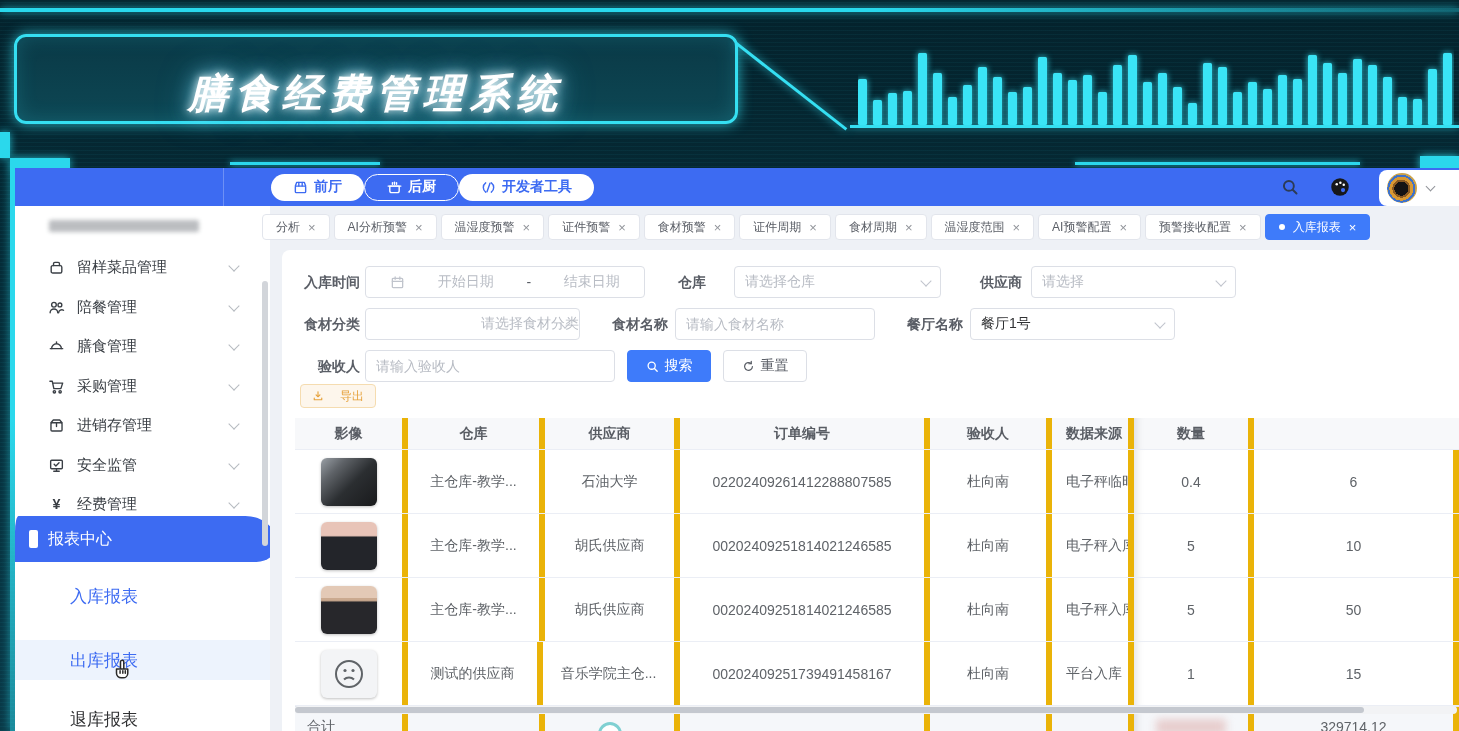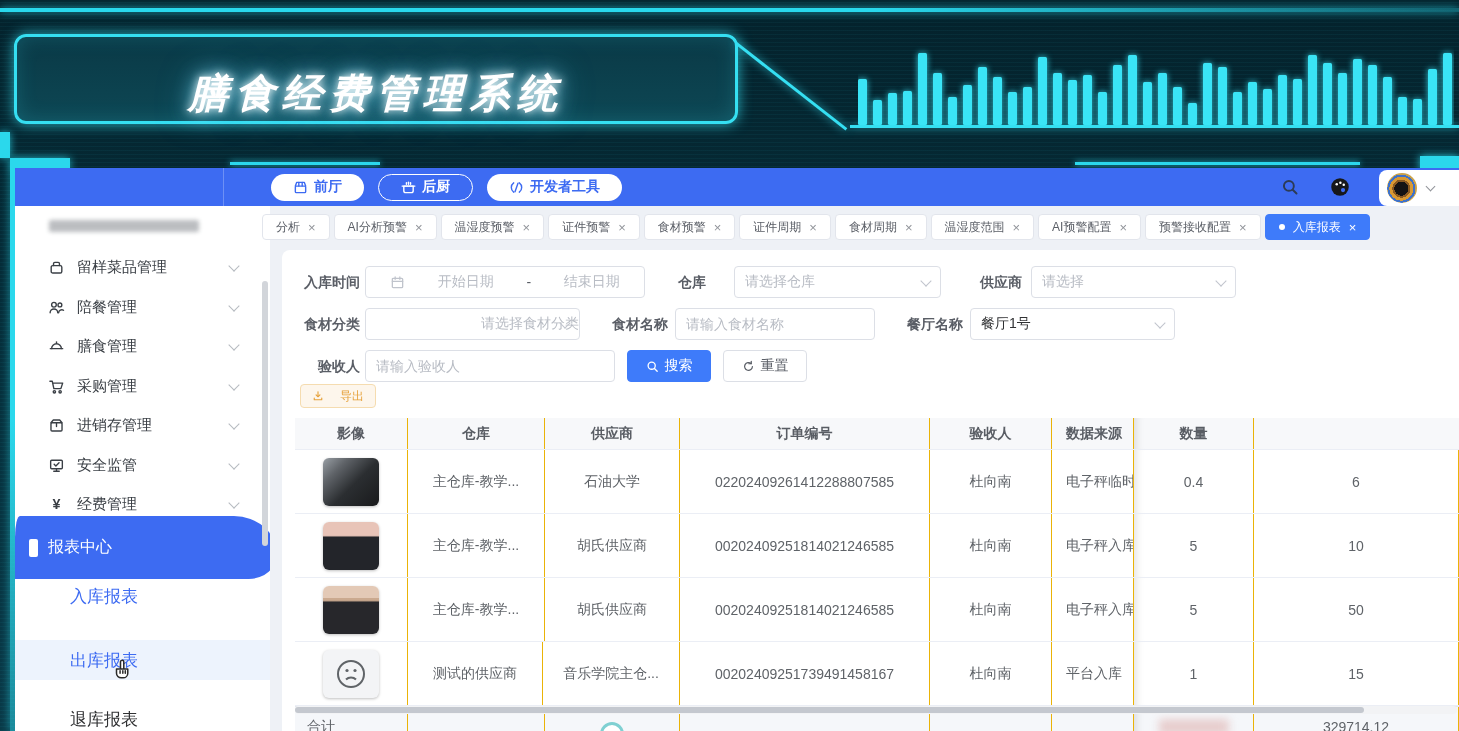--- a/index.html
+++ b/index.html
@@ -28,38 +28,38 @@
   .corner-block-right { position:absolute; left:1420px; top:156px; width:39px; height:14px; background:#2bd8ec; box-shadow:0 0 8px rgba(43,216,236,.9); }
   .left-neon-rail { position:absolute; left:10px; top:168px; width:5px; height:563px; background:linear-gradient(180deg,#2bd8ec 0%,#2bd8ec 45%,rgba(43,216,236,.5) 100%); box-shadow:0 0 8px rgba(43,216,236,.7); }
   .corner-bit-app { position:absolute; left:10px; top:158px; width:60px; height:12px; background:#2bd8ec; box-shadow:0 0 8px rgba(43,216,236,.8); }
 
   
   .app { position:absolute; left:15px; top:168px; width:1444px; height:563px; background:#eef1f6; }
 
   
   .toolbar { position:absolute; left:0; top:0; width:100%; height:38px; background:#3d6bf2; display:flex; align-items:center; }
   .tb-divider { position:absolute; left:208px; top:0; width:1px; height:38px; background:rgba(255,255,255,.25); }
-  .pills { display:flex; gap:14px; margin-left:256px; align-items:center; }
+  .pills { display:flex; margin-left:256px; align-items:center; }
   .pill { height:27px; border-radius:14px; display:flex; align-items:center; gap:6px; padding:0 22px; font-size:14px; font-weight:bold; cursor:pointer; }
   .pill.solid { background:#fff; color:#3d6bf2; }
   .pill.outline { background:transparent; border:1.5px solid #fff; color:#fff; }
   .tb-right { position:absolute; right:0; top:0; height:38px; display:flex; align-items:center; }
   .tb-icon { width:22px; height:22px; display:flex; align-items:center; justify-content:center; margin-right:28px; cursor:pointer; }
   .avatar-pill { width:80px; height:36px; background:#fff; border-radius:8px 0 0 8px; display:flex; align-items:center; padding-left:8px; gap:10px; cursor:pointer; margin-top:2px; }
   .avatar { width:30px; height:30px; border-radius:50%;
     background:radial-gradient(circle at 48% 52%, #141414 0 7px, #8a5a22 7px 9px, #d99a33 9px 12px, #3f72c8 12px 14px, #caa24a 14px); }
   .chev { width:7px; height:7px; border-right:1.6px solid #909399; border-bottom:1.6px solid #909399; transform:rotate(45deg); margin-top:-3px; }
 
   
   .sidebar { position:absolute; left:0; top:38px; width:255px; height:525px; background:#fff; overflow:hidden; }
   .menu-faded { position:absolute; left:34px; top:14px; width:150px; height:12px; background:#6a6f76; opacity:.45; filter:blur(2px); border-radius:2px; }
   .menu-item { position:absolute; left:0; width:255px; height:39px; display:flex; align-items:center; padding-left:33px; gap:12px; color:#3a3f45; font-size:15px; cursor:pointer; }
   .menu-item .m-icon { width:17px; height:17px; color:#3a3f45; flex:none; display:flex; }
   .menu-item .m-chev { position:absolute; right:32px; width:8px; height:8px; border-right:1.5px solid #b6bac0; border-bottom:1.5px solid #b6bac0; transform:rotate(45deg); margin-top:-3px; }
-  .blob { position:absolute; left:0; top:310px; width:262px; height:63px; background:#3d6bf2;
+  .blob { position:absolute; left:0; top:310px; width:262px; height:46px; background:#3d6bf2;
     border-radius:6px 52px 34px 0 / 26px 46px 30px 0; display:flex; align-items:center; padding-left:14px; gap:10px; color:#fff; font-size:16px; cursor:pointer; }
   .blob .bar-ico { width:9px; height:18px; background:#fff; border-radius:2px; }
   .sub-item { position:absolute; left:0; width:255px; height:40px; display:flex; align-items:center; padding-left:55px; font-size:17px; cursor:pointer; color:#303133; }
   .sub-item.active { color:#3d6bf2; }
   .sub-item.hovered { color:#3d6bf2; background:#edf3fd; }
   .hand-cursor { position:absolute; left:96px; top:18px; width:22px; height:22px; }
   .side-scroll { position:absolute; right:2px; top:75px; width:6px; height:265px; background:#d2d5da; border-radius:3px; }
 
   
   .main { position:absolute; left:255px; top:38px; right:0; bottom:0; }
@@ -82,21 +82,21 @@
   .btn { position:absolute; height:32px; border-radius:4px; display:flex; align-items:center; justify-content:center; gap:6px; font-size:14px; cursor:pointer; }
   .btn.primary { background:#3e7bfa; color:#fff; border:1px solid #3e7bfa; }
   .btn.plain { background:#fff; color:#5a5e66; border:1px solid #dcdfe6; }
   .btn-export { position:absolute; left:18px; top:134px; width:76px; height:24px; border-radius:4px; background:#fdf6ec; border:1px solid #f5dcb0; color:#e6a23c; font-size:12px; display:flex; align-items:center; justify-content:center; gap:16px; cursor:pointer; }
 
   
   .table { position:absolute; left:13px; top:168px; right:0; bottom:0; font-size:14px; color:#5f6368; }
   .t-head { display:flex; height:32px; background:#f7f8fa; border-bottom:1px solid #ebeef5; font-weight:bold; color:#595d64; }
   .t-row { display:flex; height:64px; background:#fff; border-bottom:1px solid #ebeef5; }
   .t-foot { display:flex; height:40px; background:#f5f7fa; border-top:1px solid #e4e7ee; }
-  .t-cell { display:flex; align-items:center; justify-content:center; border-right:1px solid #eab308; height:100%; overflow:hidden; white-space:nowrap; flex:none; }
+  .t-cell { display:flex; align-items:center; justify-content:center; border-right:6px solid #eab308; height:100%; overflow:hidden; white-space:nowrap; flex:none; }
   .tc0{width:113px}.tc1{width:137px}.tc2{width:135px}.tc3{width:250px}.tc4{width:122px}.tc5{width:82px}.tc6{width:120px}.tc7{width:205px}
   .t-cell.clipped { justify-content:flex-start; padding-left:14px; }
   .t-cell.shad { box-shadow:inset 10px 0 8px -8px rgba(0,0,0,.12); }
   .thumb { width:56px; height:48px; border-radius:6px; box-shadow:0 1px 3px rgba(0,0,0,.25); }
   .thumb.dark-photo-1 { background:linear-gradient(135deg,#9aa0a6 0%,#5f6368 25%,#2b2e31 55%,#191a1c 100%); }
   .thumb.dark-photo-2 { background:linear-gradient(180deg,#e8c4b8 0 28%,#23252a 32% 100%); }
   .thumb.dark-photo-3 { background:linear-gradient(180deg,#e3c9b6 0 24%,#caa98f 24% 30%,#27272b 34% 100%); }
   .thumb.broken { background:#f3f4f6; display:flex; align-items:center; justify-content:center; }
   .t-foot .label-cell { justify-content:flex-start; padding-left:12px; color:#5f6368; }
   .spinner { width:24px; height:24px; border-radius:50%; border:3px solid #7fd0d2; background:#fff; margin-top:14px; }

